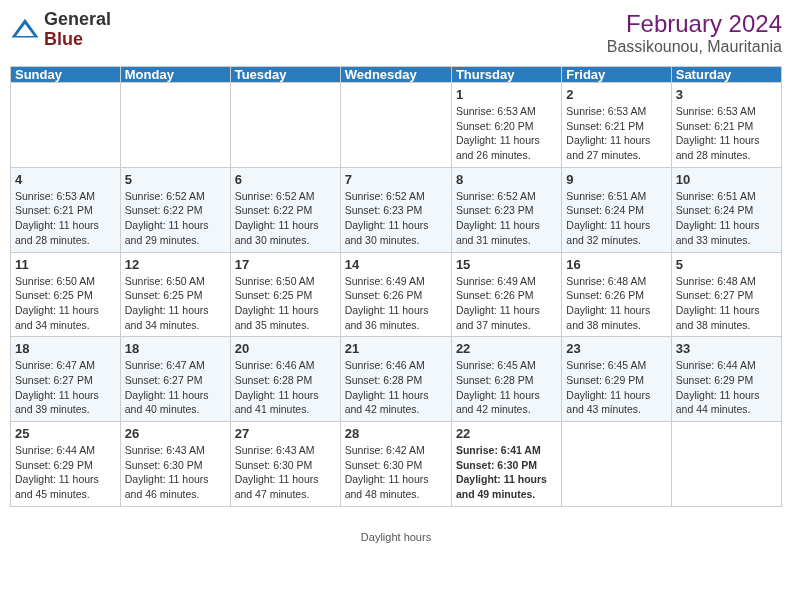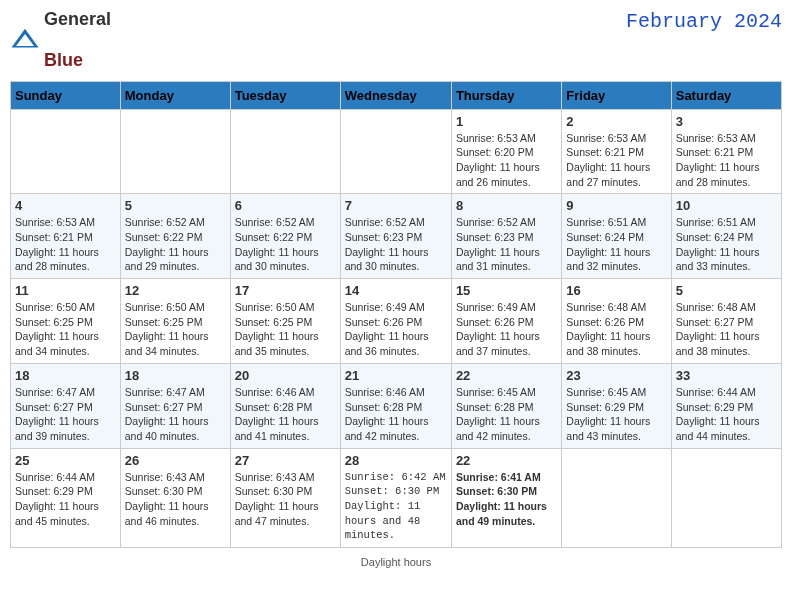--- a/index.html
+++ b/index.html
@@ -17,59 +17,57 @@
       margin-bottom: 10px;
     }
     .logo {
       display: flex;
       align-items: center;
     }
     .logo-text {
       display: flex;
       flex-direction: column;
       line-height: 1.1;
-      gap: 21px;
     }
     .logo-general {
       font-size: 18px;
       font-weight: bold;
       color: #333;
     }
     .logo-blue {
       font-size: 18px;
       font-weight: bold;
       color: #7f1d1d;
     }
     .logo-icon {
       width: 30px;
       height: 30px;
       margin-right: 4px;
     }
     .title-block {
       text-align: right;
     }
     .month-year {
-      font-size: 20px;
-      color: #1d4ed8;
+      font-size: 24px;
+      color: #701a75;
       font-weight: normal;
-      font-family: Liberation Mono, monospace;
     }
     .location {
       font-size: 16px;
       color: #555;
     }
     table {
       width: 100%;
       border-collapse: collapse;
       font-size: 11px;
     }
     thead th {
       background-color: #2b7bbf;
-      color: #000000;
-      padding: 6px 4px;
+      color: #ffffff;
+      padding: 0 4px;
       text-align: left;
       font-size: 13px;
       font-weight: bold;
       border: 1px solid #ccc;
     }
     tbody td {
       vertical-align: top;
       border: 1px solid #ccc;
       padding: 4px;
       min-height: 80px;
@@ -90,21 +88,21 @@
     .empty-cell {
       background: #f9f9f9;
     }
     tbody tr:nth-child(even) td {
       background-color: #f2f7fc;
     }
     tbody tr:nth-child(odd) td {
       background-color: #ffffff;
     }
     .footer {
-      margin-top: 8px;
+      margin-top: 24px;
       font-size: 11px;
       color: #555;
       display: flex;
       justify-content: center;
     }
   </style>
 </head>
 <body>
 
 <div class="header">
@@ -113,20 +111,21 @@
       <polygon points="20,5 38,30 2,30" fill="#1a6fbb"></polygon>
       <polygon points="20,12 32,28 8,28" fill="#fff"></polygon>
     </svg>
     <div class="logo-text">
       <span class="logo-general">General</span>
       <span class="logo-blue">Blue</span>
     </div>
   </div>
   <div class="title-block">
     <div class="month-year">February 2024</div>
+    <div class="location">Bassikounou, Mauritania</div>
   </div>
 </div>
 
 <table>
   <thead>
     <tr>
     <th>Sunday</th>
         <th>Monday</th>
         <th>Tuesday</th>
         <th>Wednesday</th>
@@ -306,21 +305,21 @@
 Daylight: 11 hours and 46 minutes.</div>
         </td>
         <td>
           <span class="day-num">27</span>
           <div class="day-info" style="white-space: pre-line;">Sunrise: 6:43 AM
 Sunset: 6:30 PM
 Daylight: 11 hours and 47 minutes.</div>
         </td>
         <td>
           <span class="day-num">28</span>
-          <div class="day-info" style="white-space: pre-line; font-family: Liberation Mono, monospace;">Sunrise: 6:42 AM
+          <div class="day-info" style="white-space: pre-line;">Sunrise: 6:42 AM
 Sunset: 6:30 PM
 Daylight: 11 hours and 48 minutes.</div>
         </td>
         <td>
           <span class="day-num">22</span>
           <div class="day-info" style="white-space: pre-line; font-weight: bold;">Sunrise: 6:41 AM
 Sunset: 6:30 PM
 Daylight: 11 hours and 49 minutes.</div>
         </td>
         <td class="empty-cell"></td>

